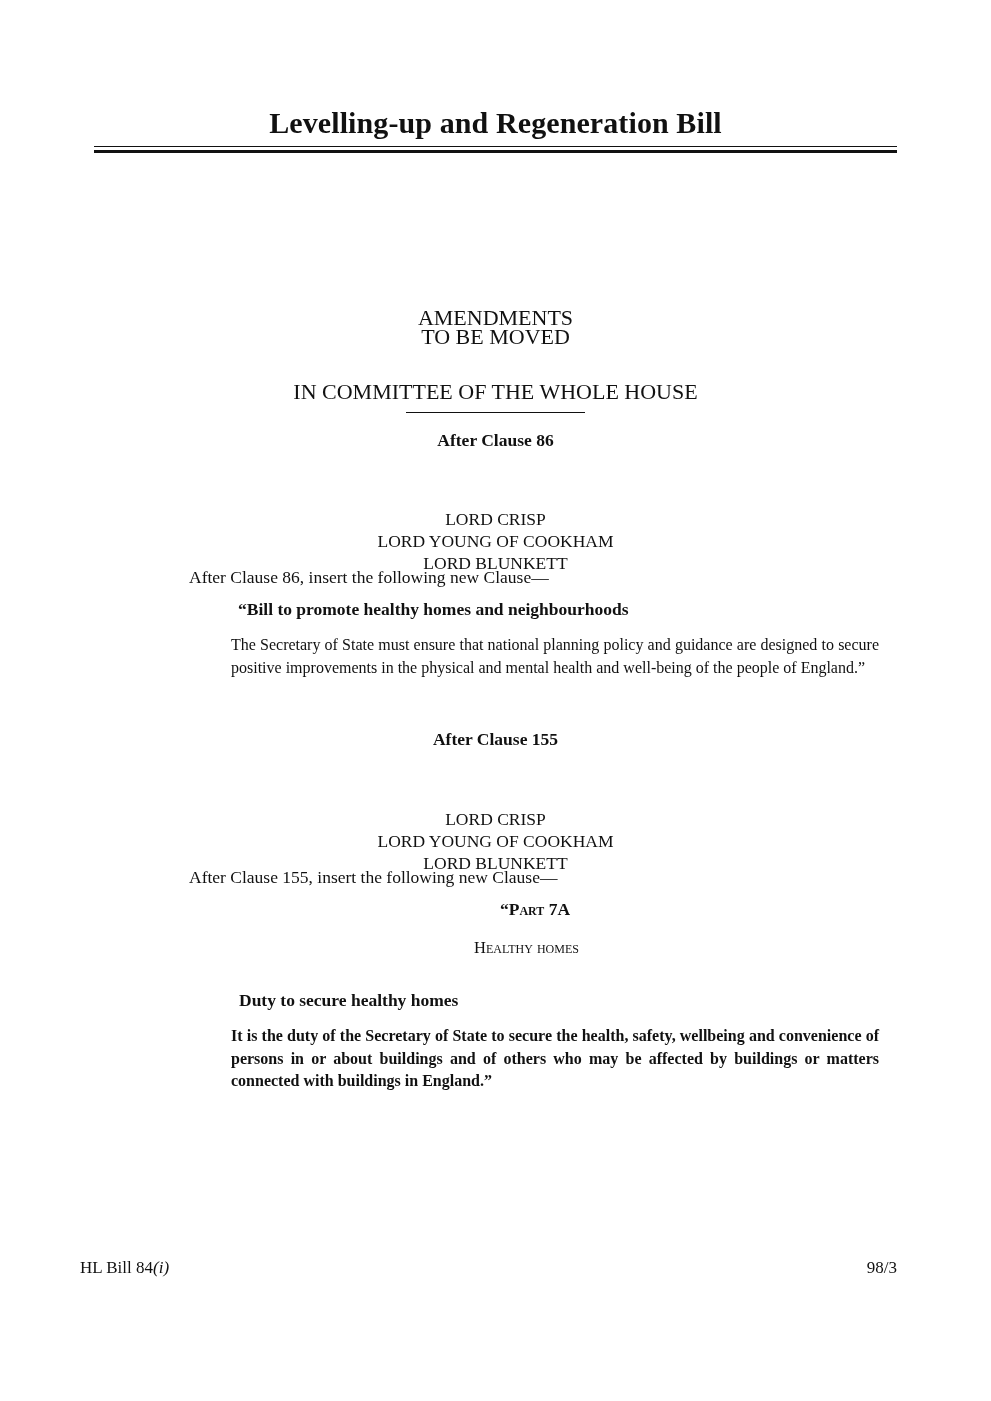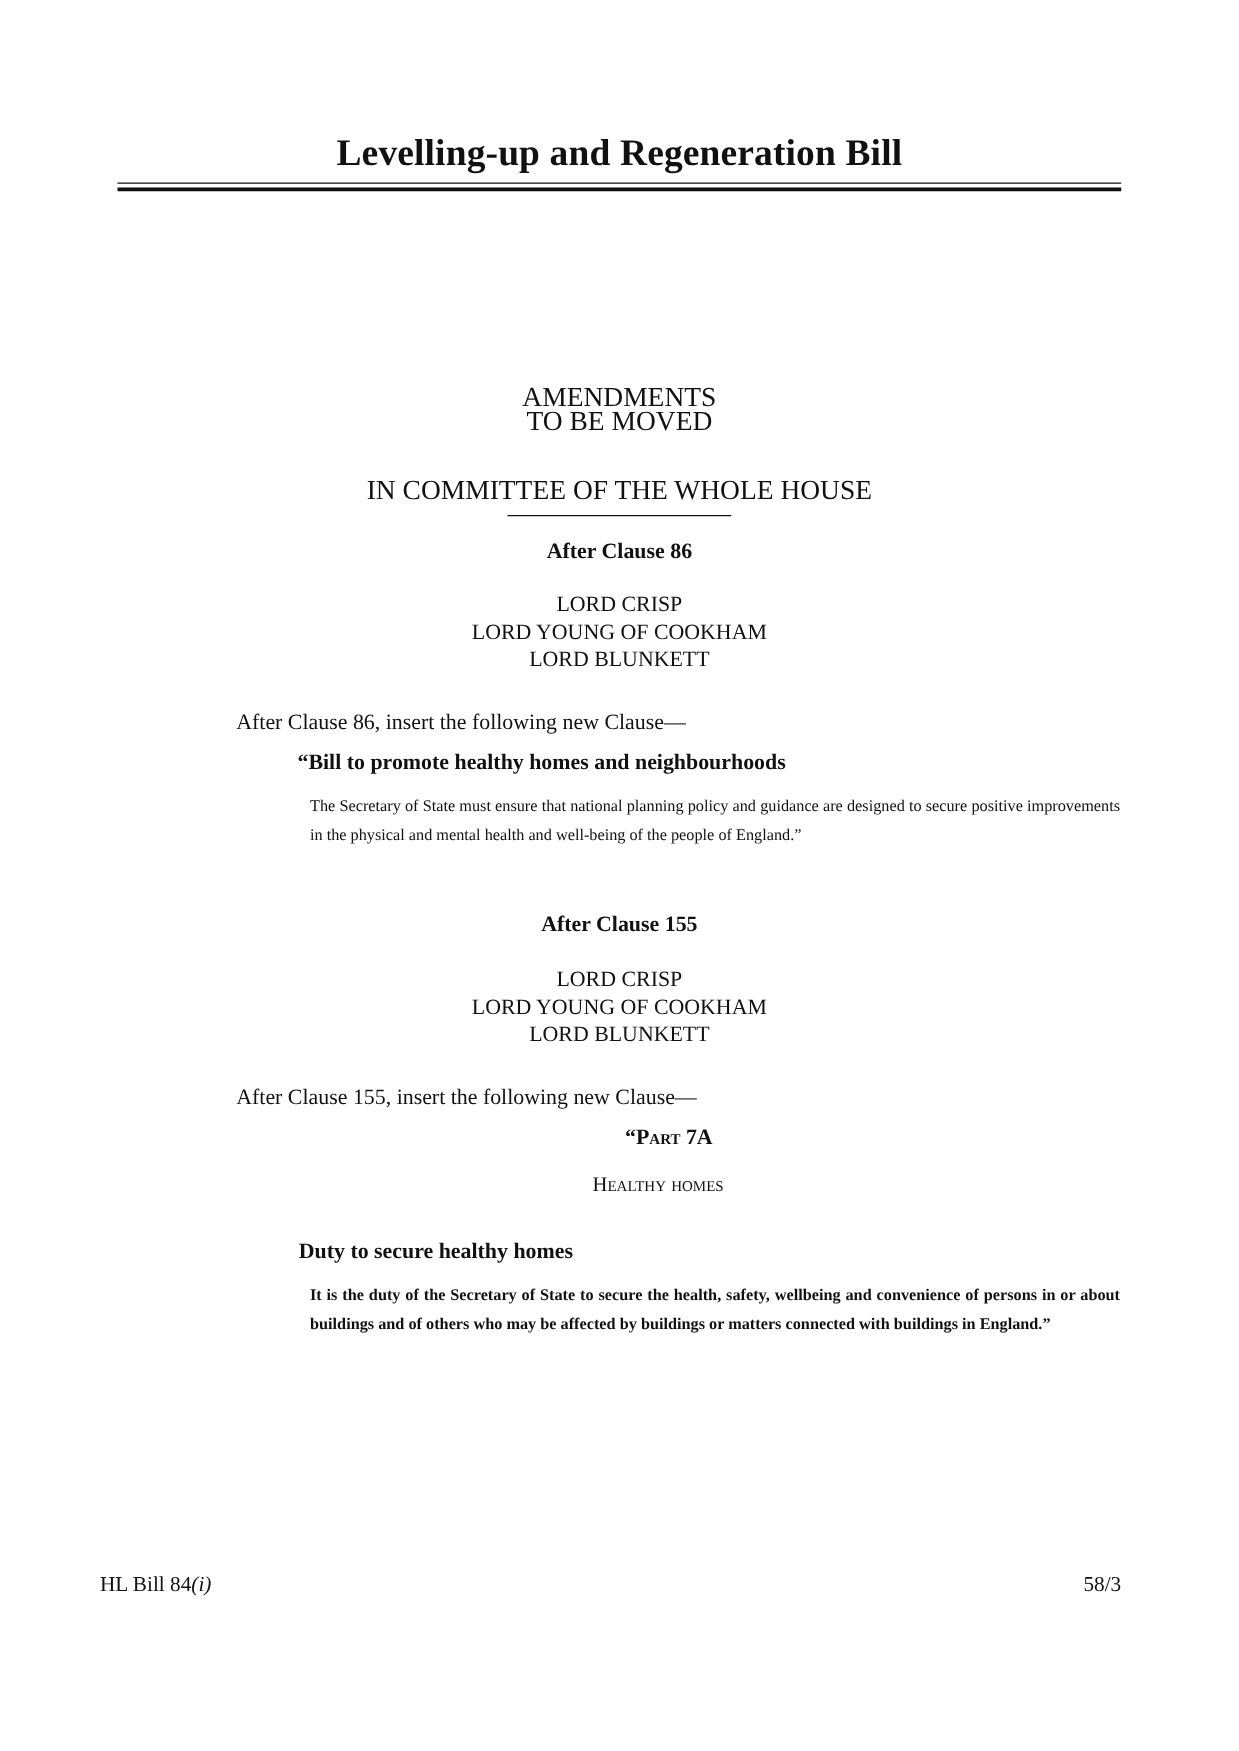--- a/index.html
+++ b/index.html
@@ -8,22 +8,22 @@
     .abs { position: absolute; }
     .title { left: 94px; width: 803px; top: 106px; text-align: center;
              font-size: 30px; font-weight: bold; letter-spacing: 0.1px; }
     .rule-thin { left: 94px; width: 803px; top: 146px; height: 0; border-top: 1.5px solid #111; }
     .rule-thick { left: 94px; width: 803px; top: 150px; height: 0; border-top: 3px solid #111; }
     .center { left: 94px; width: 803px; text-align: center; }
     .hdr { font-size: 22px; }
     .short-rule { left: 406px; width: 179px; top: 412px; border-top: 1px solid #111; height: 0; }
     .bold { font-weight: bold; }
     .txt17 { font-size: 17.5px; }
-    .sponsors { line-height: 22px; font-size: 17.5px; }
-    .body-para { left: 248px; width: 648px; font-size: 13px; line-height: 22.5px; text-align: justify; }
+    .sponsors { line-height: 22px; font-size: 17.5px; margin-top: 36px; }
+    .body-para { left: 231px; width: 648px; font-size: 16px; line-height: 22.5px; text-align: justify; }
     .smallcaps { font-variant: small-caps; }
     .footer { font-size: 17px; }
   </style>
 </head>
 <body>
 
 <div class="abs title">Levelling-up and Regeneration Bill</div>
 <div class="abs rule-thin"></div>
 <div class="abs rule-thick"></div>
 
@@ -48,13 +48,13 @@
   <div>LORD YOUNG OF COOKHAM</div>
   <div>LORD BLUNKETT</div>
 </div>
 <div class="abs txt17" style="left:189px; top:867px;">After Clause 155, insert the following new Clause—</div>
 <div class="abs txt17 bold smallcaps" style="left:500px; top:899px;">“Part 7A</div>
 <div class="abs txt17 smallcaps" style="left:474px; top:938px; font-size:16.5px;">Healthy homes</div>
 <div class="abs txt17 bold" style="left:239px; top:990px;">Duty to secure healthy homes</div>
 <div class="abs body-para" style="top:1025px;font-weight:bold;">It is the duty of the Secretary of State to secure the health, safety, wellbeing and convenience of persons in or about buildings and of others who may be affected by buildings or matters connected with buildings in England.”</div>
 
 <div class="abs footer" style="left:80px; top:1258px;"><span>HL Bill 84</span><i>(i)</i></div>
-<div class="abs footer" style="left:797px; width:100px; text-align:right; top:1258px;">58/3</div>
+<div class="abs footer" style="left:797px; width:100px; text-align:right; top:1258px;">98/3</div>
 
 </body></html>

